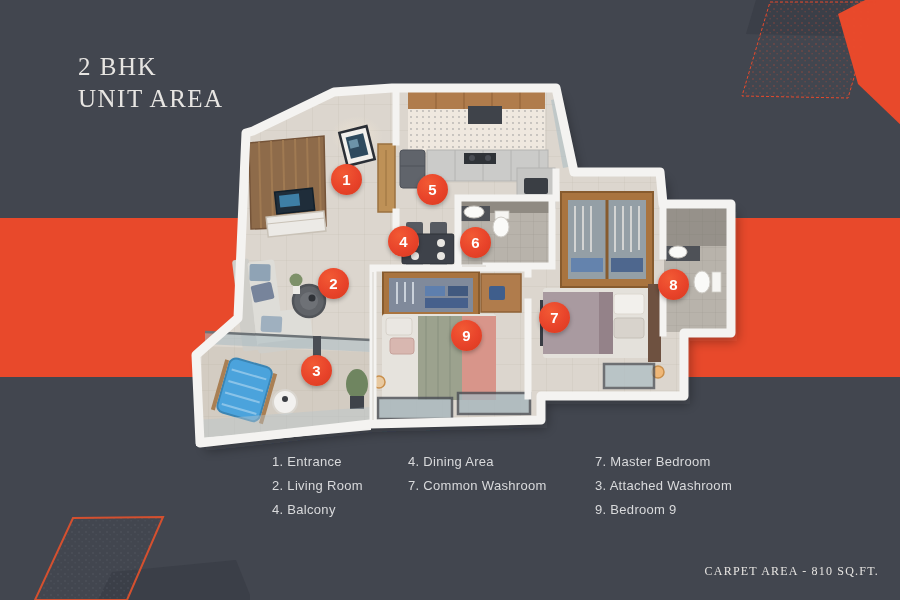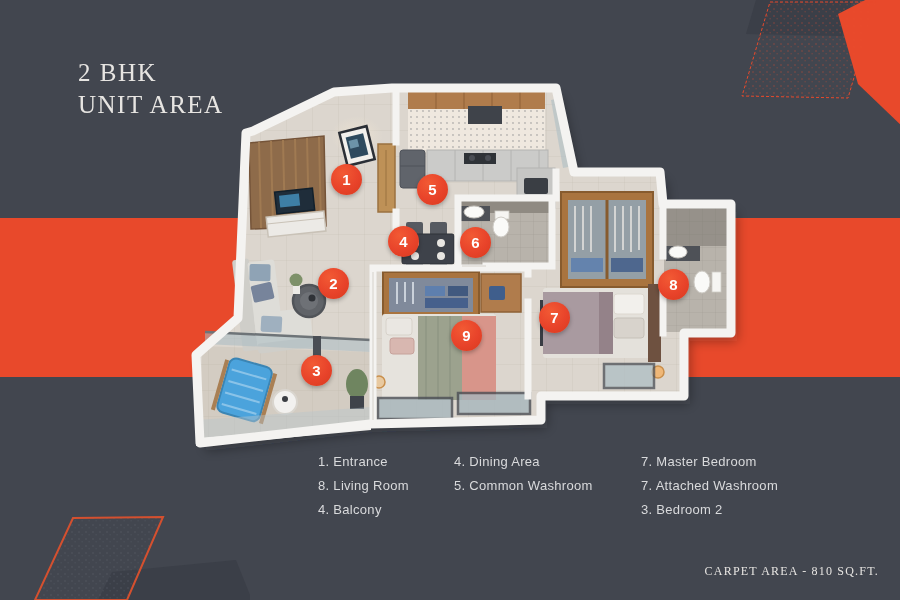--- a/index.html
+++ b/index.html
@@ -3,29 +3,29 @@
 <meta charset="utf-8">
 <style>
   html,body{margin:0;padding:0;background:#22242a;}
   .stage{position:relative;width:900px;height:600px;overflow:hidden;
          background:#42464F;font-family:"Liberation Sans",sans-serif;}
   .band{position:absolute;left:0;top:218px;width:900px;height:159px;background:#E8492B;}
   .decor{position:absolute;pointer-events:none;}
   .decor.tr{top:0;right:0;}
   .decor.bl{left:0;bottom:0;}
   .plan-svg{position:absolute;left:0;top:0;width:900px;height:600px;}
-  .title{position:absolute;left:78px;top:57px;color:#E7E5E2;
+  .title{position:absolute;left:78px;top:51px;color:#E7E5E2;
          font-family:"Liberation Serif",serif;font-size:25px;line-height:1.28;
          letter-spacing:1.5px;font-weight:400;}
   .title span{display:block;}
   .carpet{position:absolute;right:21px;top:564px;color:#E7E5E2;
           font-family:"Liberation Serif",serif;font-size:12px;letter-spacing:1.2px;}
   .legend{position:absolute;left:272px;top:454px;display:flex;color:#D9DADC;font-size:13px;}
   .legend .col{display:flex;flex-direction:column;}
-  .legend .col1{width:136px;margin-left:46px;}
+  .legend .col1{width:136px;}
   .legend .col2{width:155px;}
   .legend .col3{width:160px;margin-left:32px;}
   .legend .item{margin-bottom:9px;white-space:nowrap;letter-spacing:.3px;}
   .marker{position:absolute;width:31px;height:31px;border-radius:50%;
           background:radial-gradient(circle at 38% 30%, #F25A34 0%, #E8432A 55%, #D83A1E 100%);
           color:#FFFFFF;font-weight:bold;font-size:15px;display:flex;
           align-items:center;justify-content:center;
           box-shadow:0 2px 4px rgba(0,0,0,.28);}
 </style>
 </head>
@@ -284,29 +284,29 @@
     </div>
 
   <div class="title">
     <span>2 BHK</span>
     <span>UNIT AREA</span>
   </div>
 
   <div class="legend">
     <div class="col col1">
       <span class="item">1. Entrance</span>
-      <span class="item">8. Living Room</span>
+      <span class="item">2. Living Room</span>
       <span class="item">4. Balcony</span>
     </div>
     <div class="col col2">
       <span class="item">4. Dining Area</span>
-      <span class="item">5. Common Washroom</span>
+      <span class="item">7. Common Washroom</span>
     </div>
     <div class="col col3">
       <span class="item">7. Master Bedroom</span>
-      <span class="item">7. Attached Washroom</span>
-      <span class="item">3. Bedroom 2</span>
+      <span class="item">3. Attached Washroom</span>
+      <span class="item">9. Bedroom 9</span>
     </div>
   </div>
 
   <div class="carpet">CARPET AREA - 810 SQ.FT.</div>
 
 </div>
 
 </body></html>

